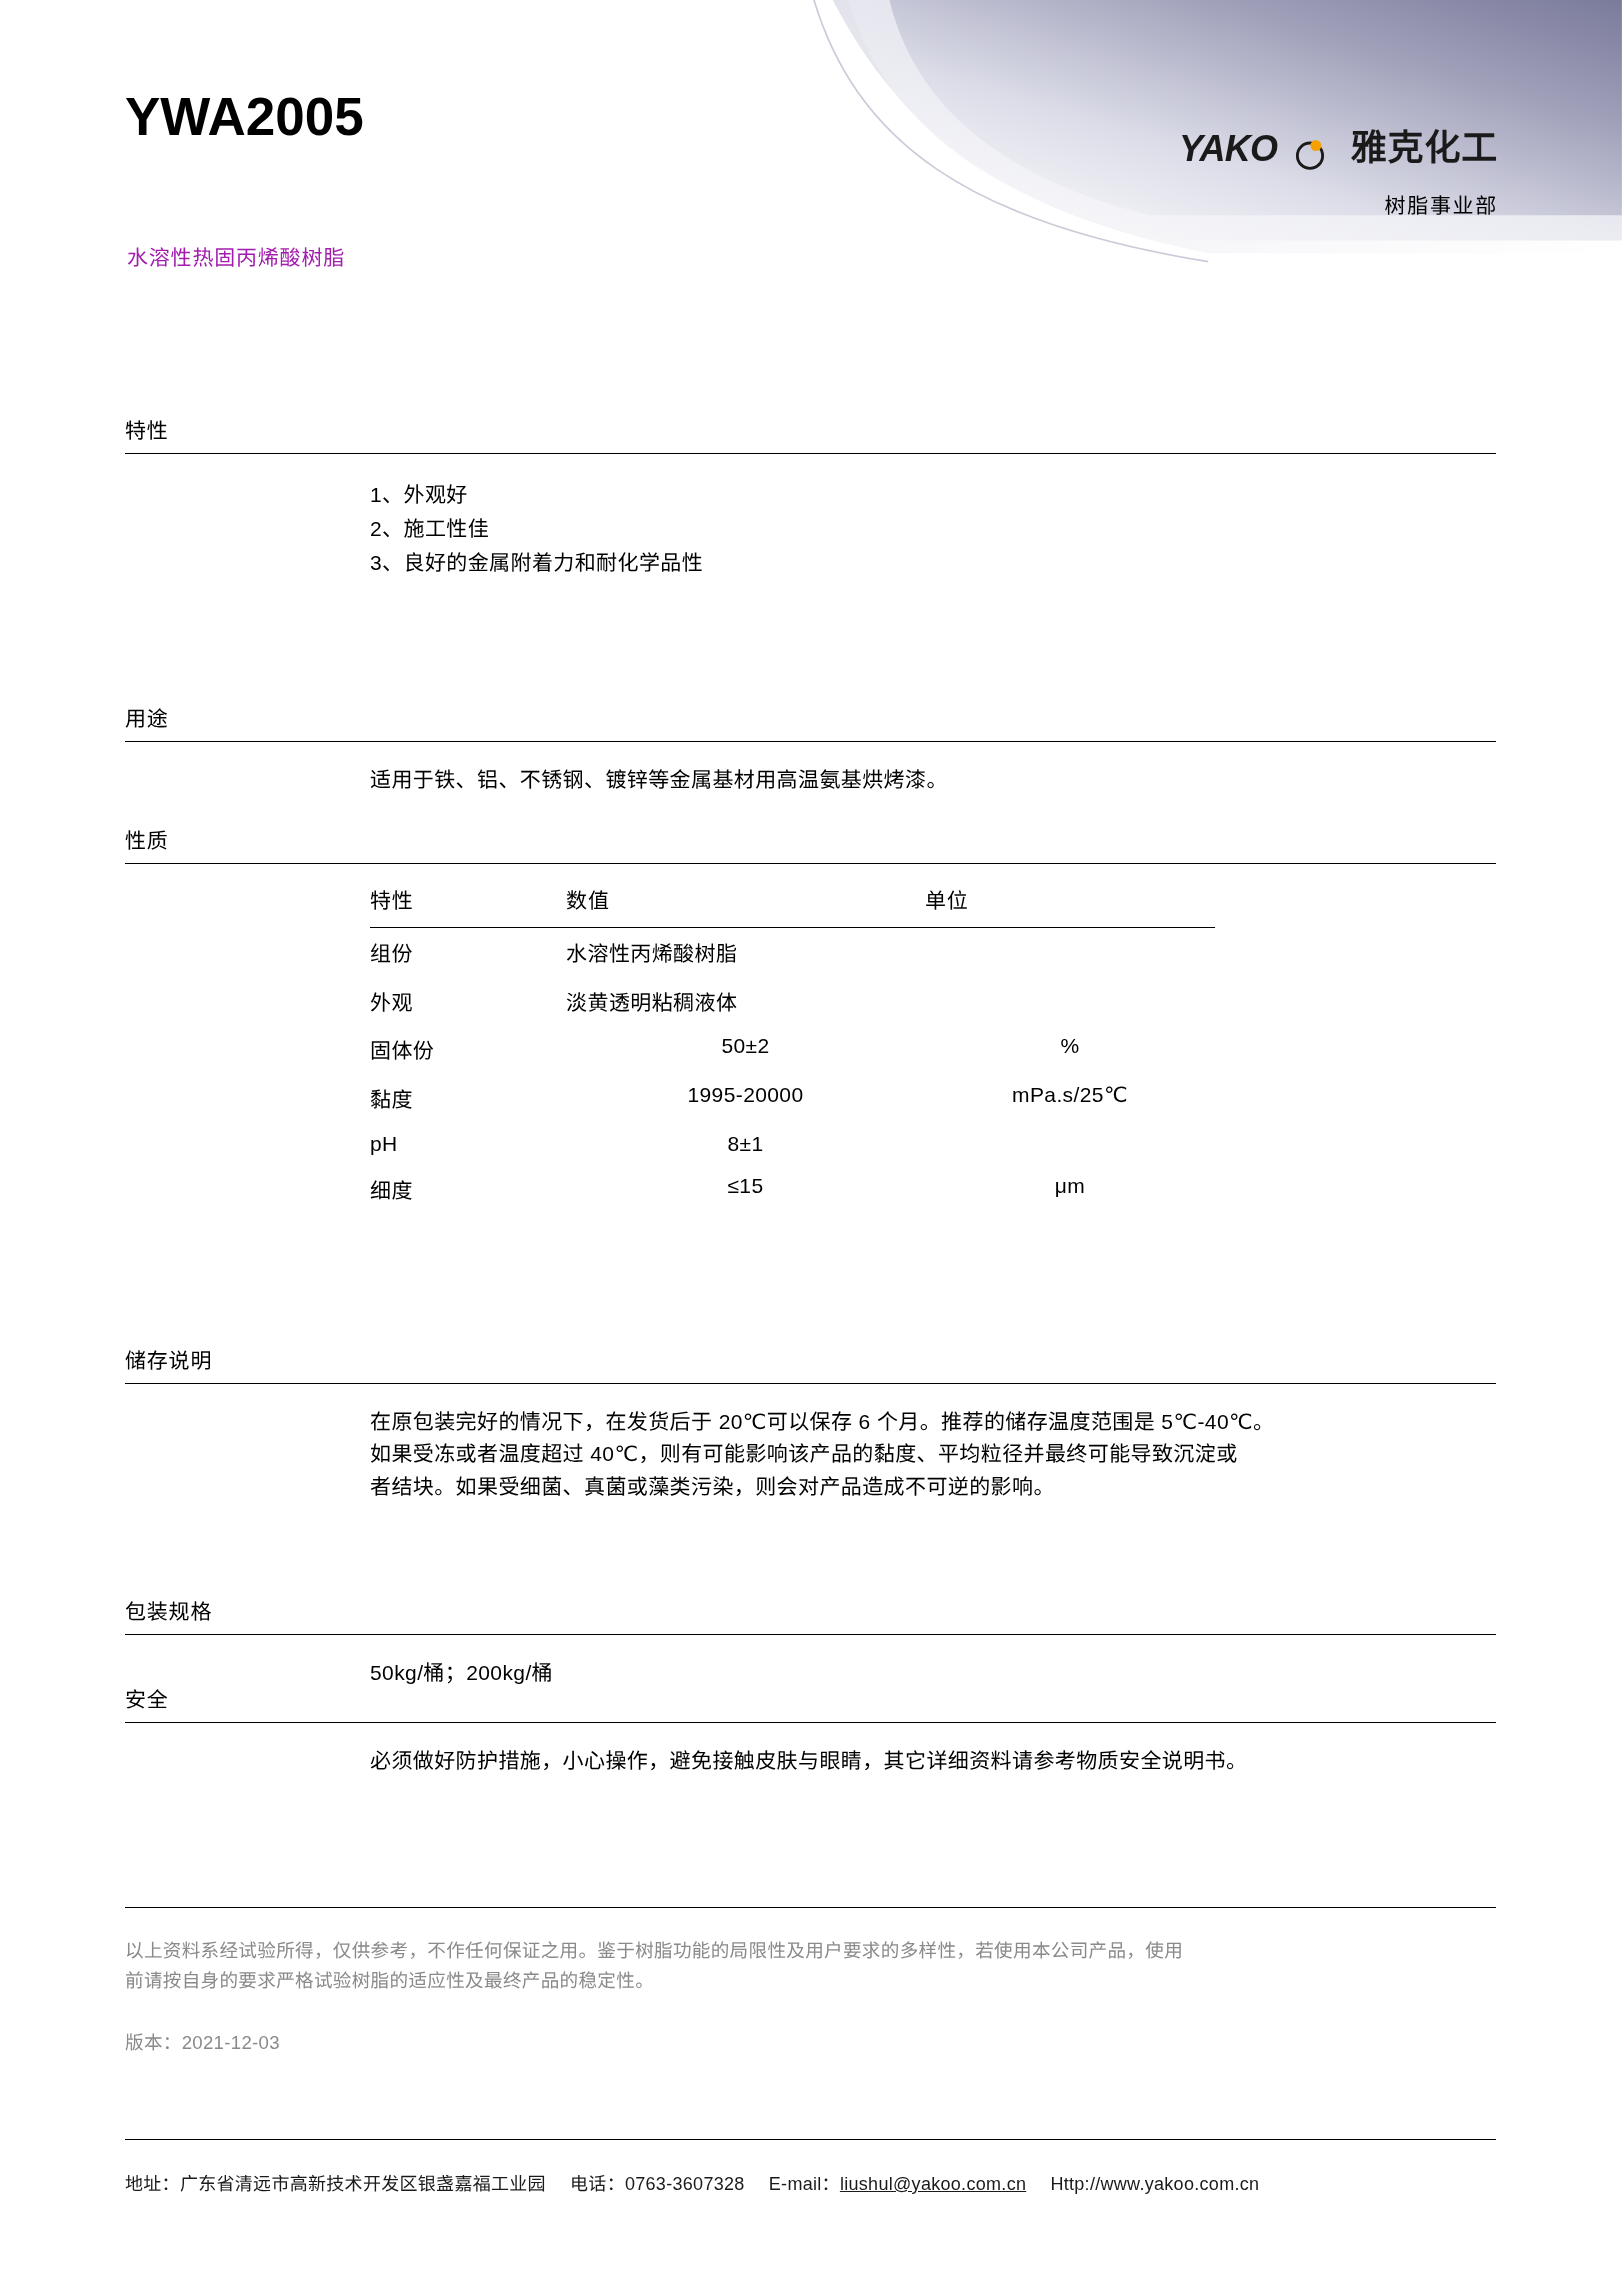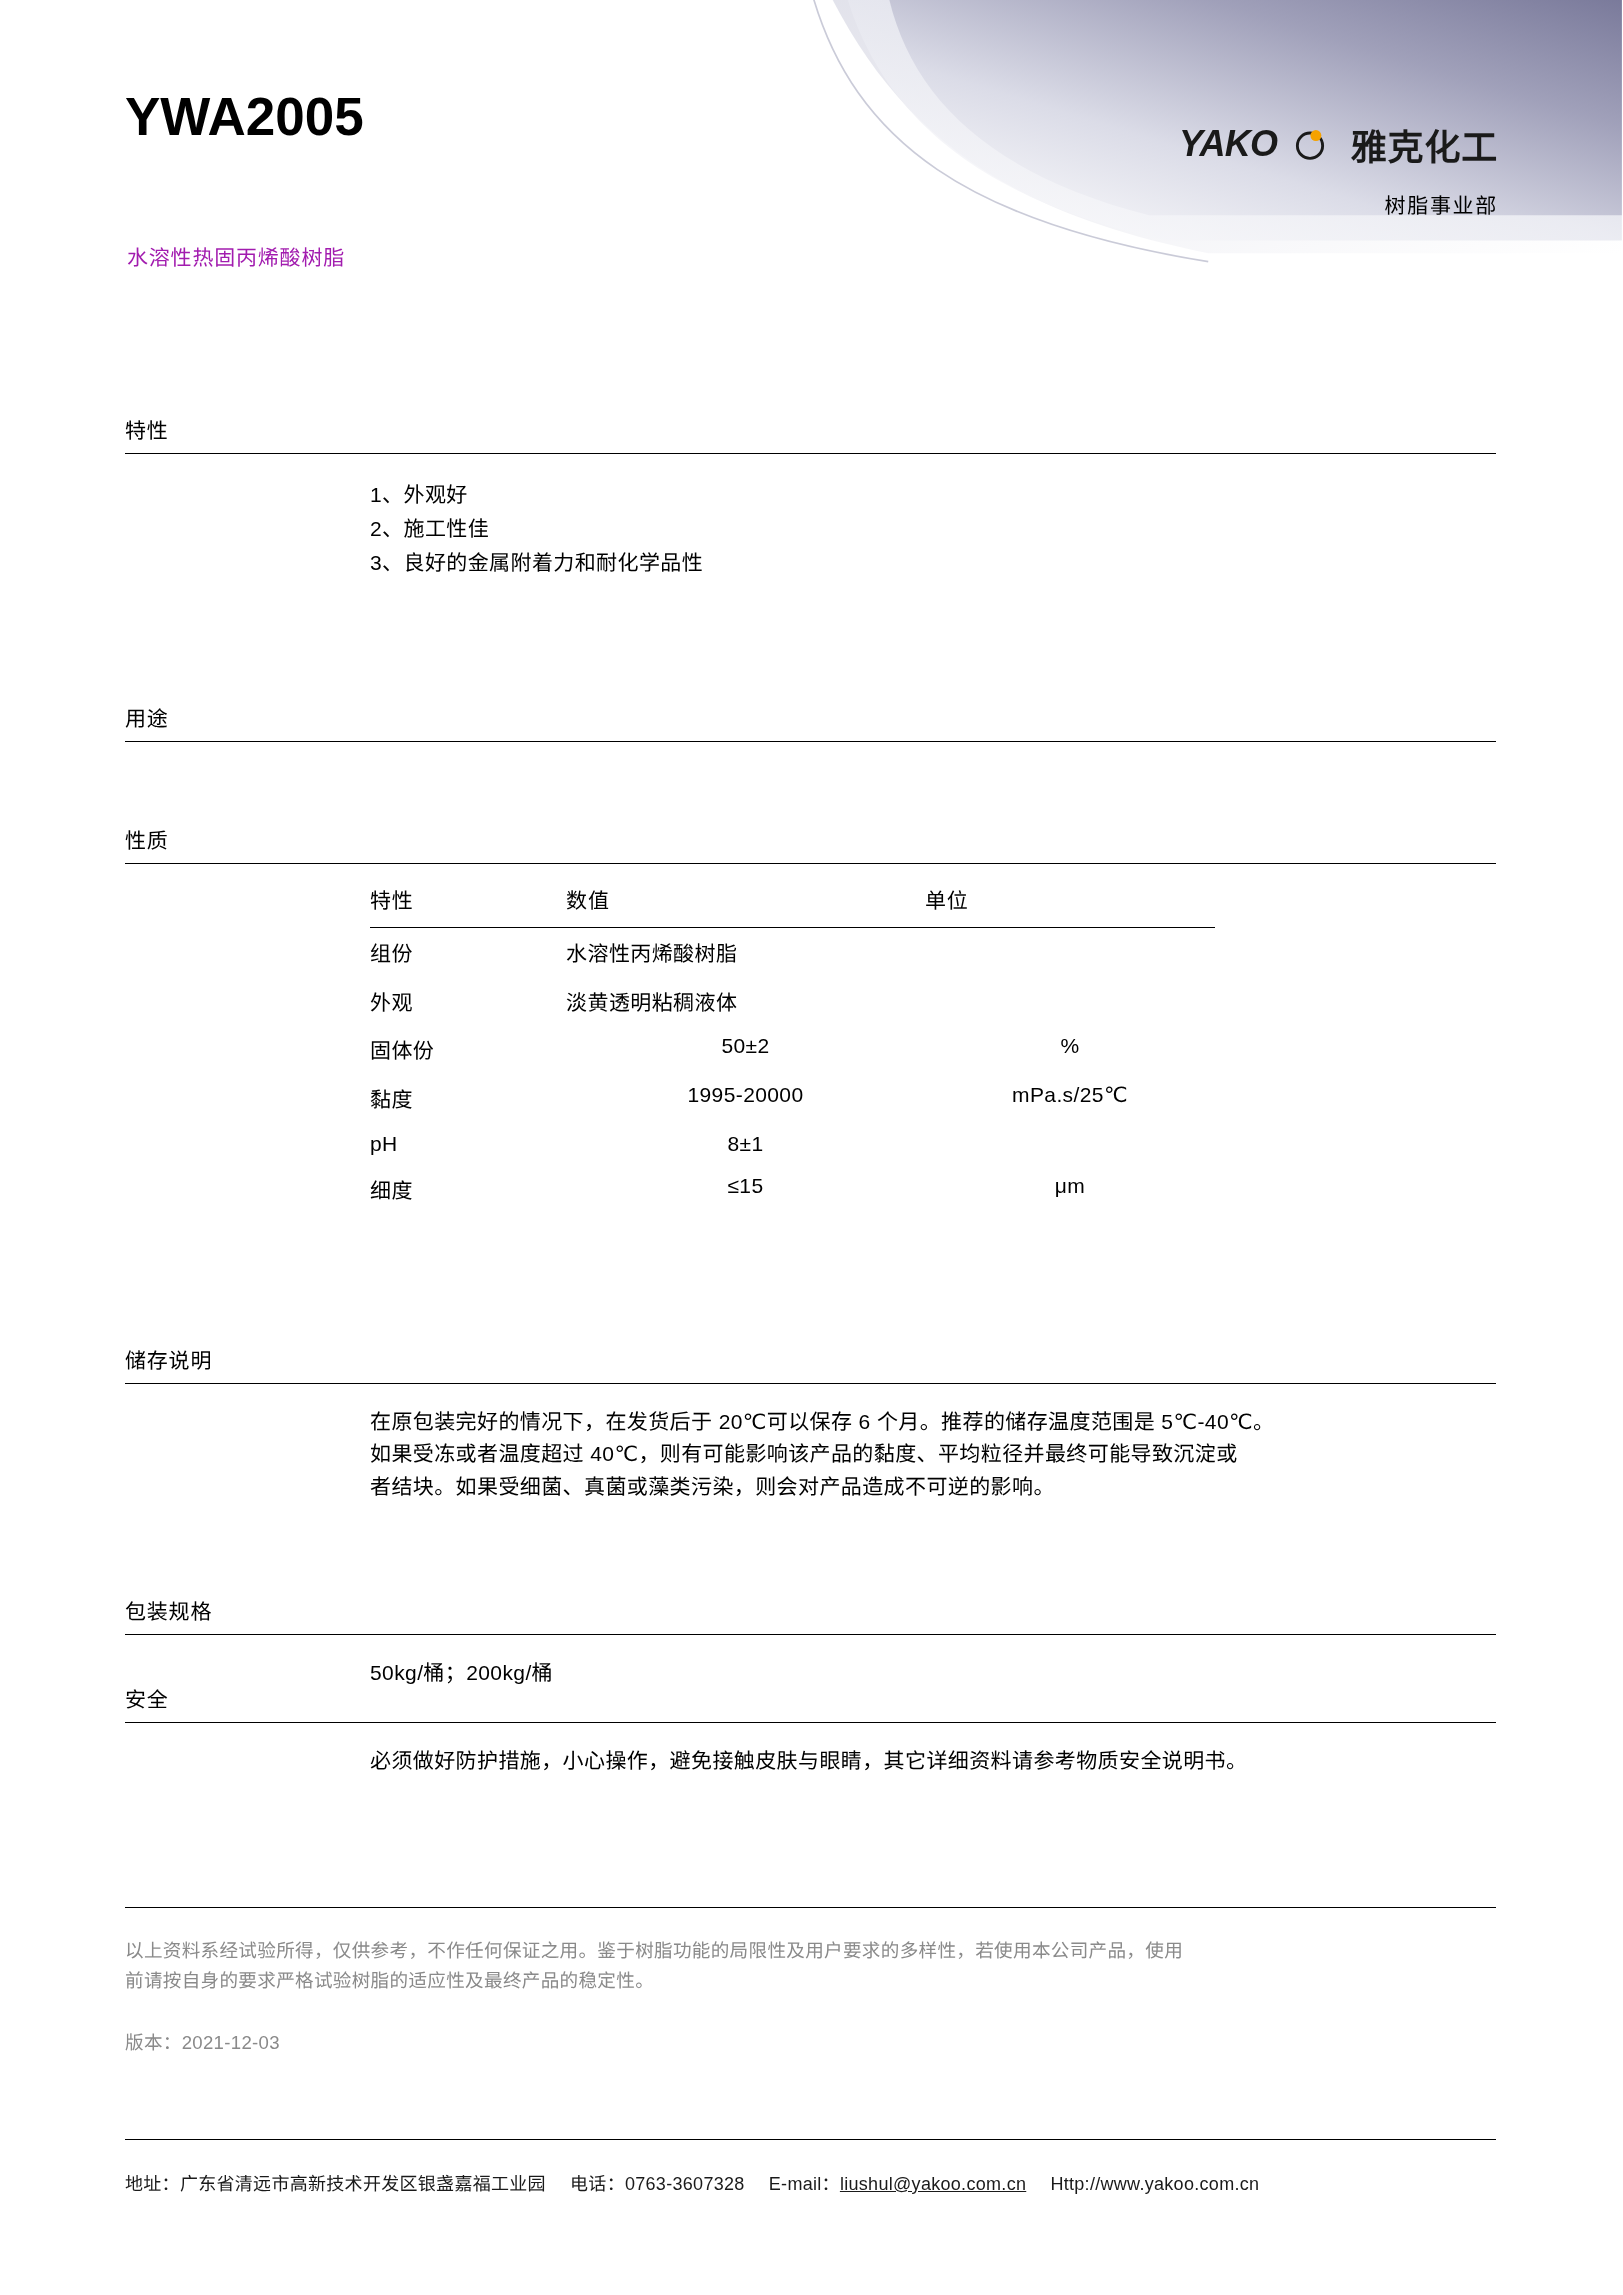--- a/index.html
+++ b/index.html
@@ -60,21 +60,21 @@
     letter-spacing: 0.8px;
   }
   .logo-block {
     position: absolute;
     right: 125px;
     top: 118px;
     text-align: right;
   }
   .logo-row {
     display: flex;
-    align-items: center;
+    align-items: flex-end;
     justify-content: flex-end;
     gap: 20px;
   }
   .logo-yako {
     font-size: 36px;
     font-weight: bold;
     font-style: italic;
     letter-spacing: -0.8px;
     color: #1a1a1a;
     font-family: "Liberation Sans", sans-serif;
@@ -259,20 +259,23 @@
         <li>1、外观好</li>
         <li>2、施工性佳</li>
         <li>3、良好的金属附着力和耐化学品性</li>
       </ul>
     </div>
   </div>
 
   <div class="section" style="top:702px;">
     <div class="section-title">用途</div>
     <div class="rule"></div>
+    <div class="body-indent" style="padding-top:22px;">
+      <div class="body-text">适用于铁、铝、不锈钢、镀锌等金属基材用高温氨基烘烤漆。</div>
+    </div>
   </div>
 
   <div class="section" style="top:824px;">
     <div class="section-title">性质</div>
     <div class="rule"></div>
 
     <table class="props">
       <thead>
         <tr>
           <th class="col-name">特性</th>

